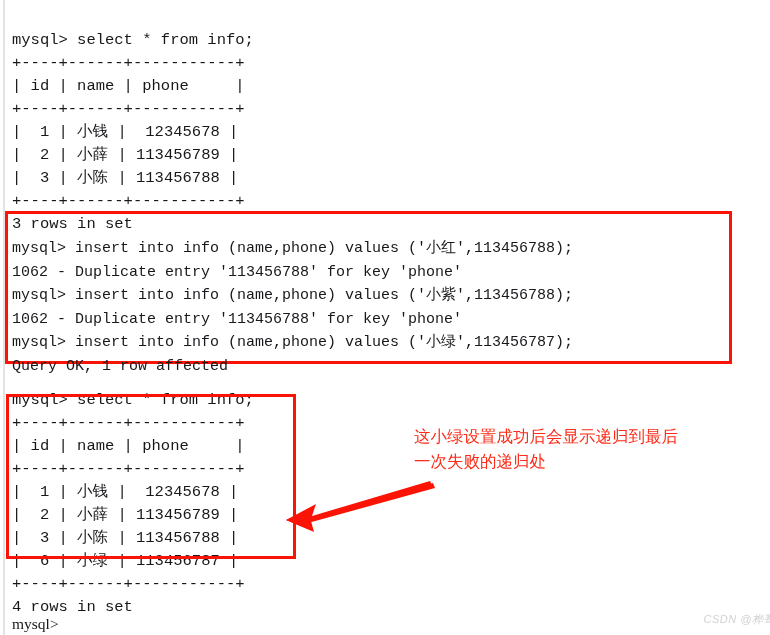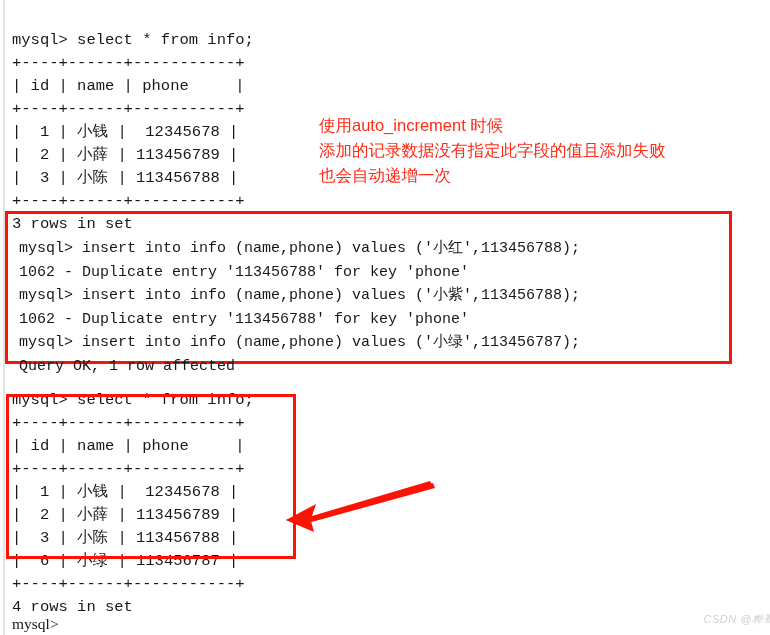--- a/index.html
+++ b/index.html
@@ -31,21 +31,21 @@
   .term {
     position: absolute;
     white-space: pre;
     color: #18181c;
     font-family: "Liberation Mono", "DejaVu Sans Mono", monospace;
     font-size: 15.5px;
     line-height: 23px;
     letter-spacing: 0px;
   }
   #block-select1 { left: 12px; top: 13px; }
-  #block-insert  { left: 12px; top: 222px; font-size: 15px; line-height: 23.5px; margin-left: 7px; }
+  #block-insert  { left: 12px; top: 222px; font-size: 15px; line-height: 23.5px; }
   #block-select2 { left: 12px; top: 373px; }
   #block-prompt  { left: 12px; top: 596px; font-family: Liberation Serif, serif; }
 
   
   .redbox {
     position: absolute;
     border: 3px solid #fb1405;
     box-sizing: border-box;
     background: transparent;
   }
@@ -98,23 +98,20 @@
   <pre class="term" id="block-select1">mysql&gt; select * from info;
 +----+------+-----------+
 | id | name | phone     |
 +----+------+-----------+
 |  1 | 小钱 |  12345678 |
 |  2 | 小薛 | 113456789 |
 |  3 | 小陈 | 113456788 |
 +----+------+-----------+
 3 rows in set</pre>
 
-  <div class="annot" id="annot-top">使用auto_increment 时候
-添加的记录数据没有指定此字段的值且添加失败
-也会自动递增一次</div>
 
   <div class="redbox" id="box-insert"></div>
   <pre class="term" id="block-insert">mysql&gt; insert into info (name,phone) values ('小红',113456788);
 1062 - Duplicate entry '113456788' for key 'phone'
 mysql&gt; insert into info (name,phone) values ('小紫',113456788);
 1062 - Duplicate entry '113456788' for key 'phone'
 mysql&gt; insert into info (name,phone) values ('小绿',113456787);
 Query OK, 1 row affected</pre>
 
   <pre class="term" id="block-select2">mysql&gt; select * from info;
@@ -123,20 +120,22 @@
 +----+------+-----------+
 |  1 | 小钱 |  12345678 |
 |  2 | 小薛 | 113456789 |
 |  3 | 小陈 | 113456788 |
 |  6 | 小绿 | 113456787 |
 +----+------+-----------+
 4 rows in set</pre>
 
   <div class="redbox" id="box-table2"></div>
 
+  <div class="annot" id="annot-bottom">这小绿设置成功后会显示递归到最后
+一次失败的递归处</div>
 
   <svg id="arrow" viewBox="0 0 160 62">
     <polygon points="152,8 34,43 38,31 8,47 36,59 33,48 155,14" fill="#fb1405"></polygon>
     <polygon points="155,10 30,45 30,38 8,47 30,56 30,50 157,15" fill="#fb1405"></polygon>
   </svg>
 
   <pre class="term" id="block-prompt">mysql&gt;</pre>
 
   <div id="watermark">CSDN @桦𬸣</div>
 

